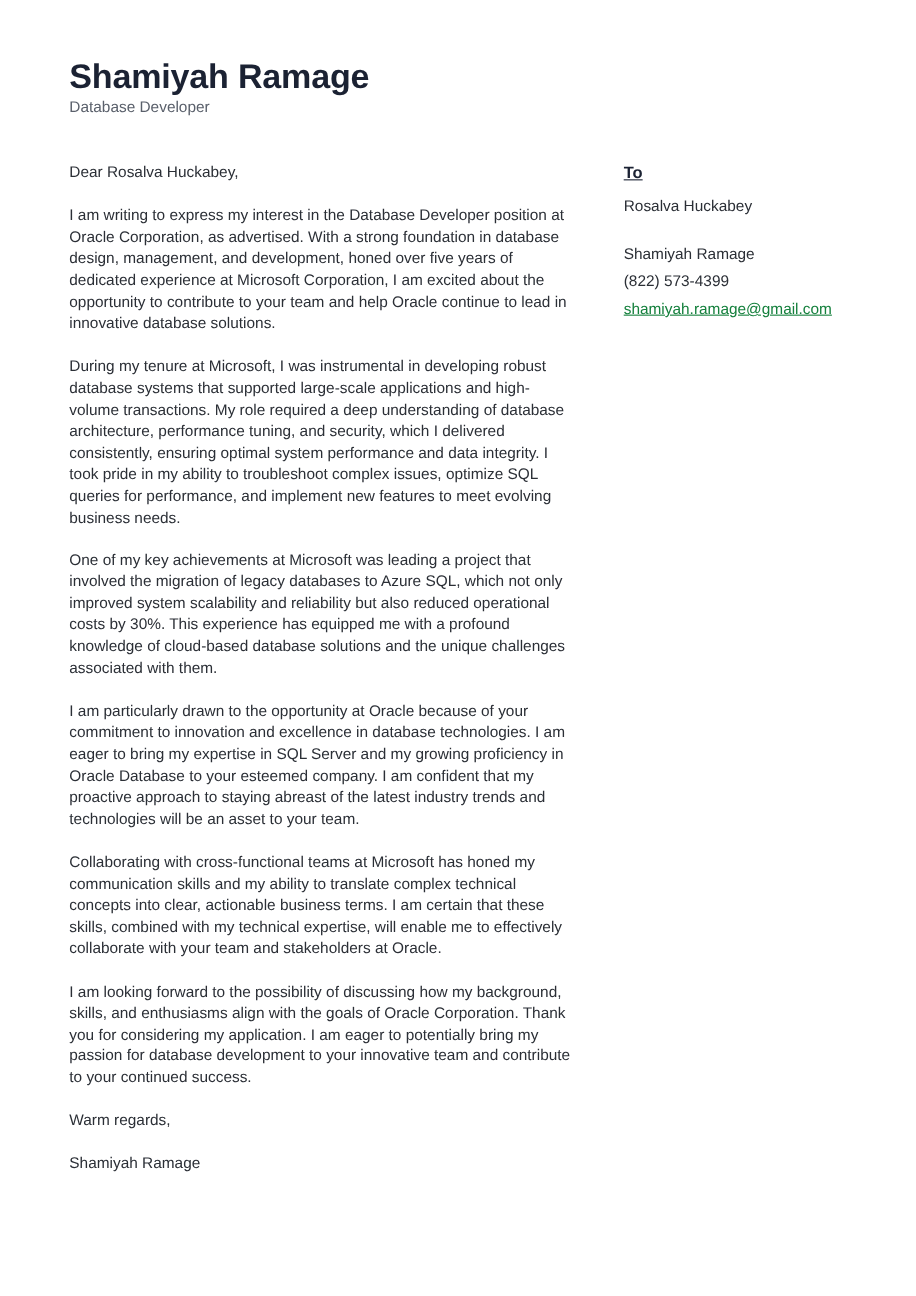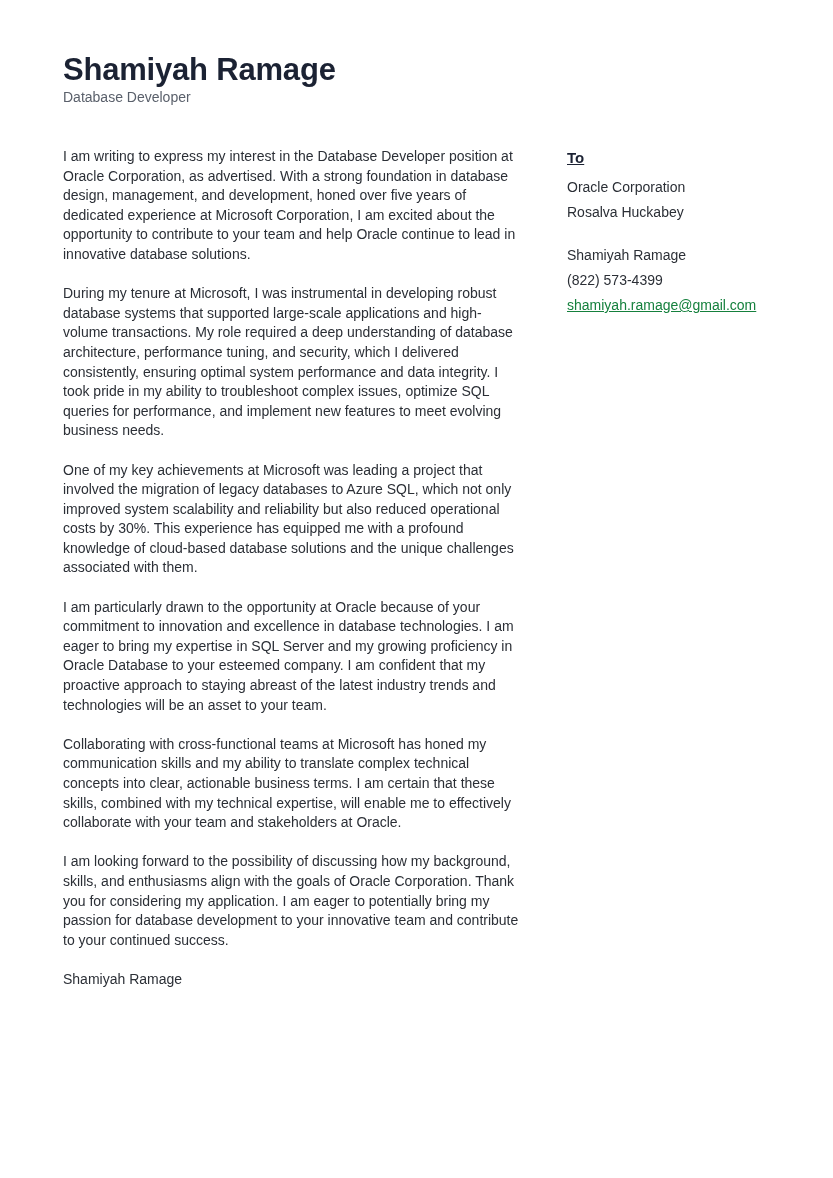--- a/index.html
+++ b/index.html
@@ -75,33 +75,34 @@
   </style>
 </head>
 <body>
 
 <div class="header">
   <h1 class="name">Shamiyah Ramage</h1>
   <div class="title">Database Developer</div>
 </div>
 
 <div class="letter">
+  <p>Dear Rosalva Huckabey,</p>
   <p>I am writing to express my interest in the Database Developer position at Oracle Corporation, as advertised. With a strong foundation in database design, management, and development, honed over five years of dedicated experience at Microsoft Corporation, I am excited about the opportunity to contribute to your team and help Oracle continue to lead in innovative database solutions.</p>
   <p>During my tenure at Microsoft, I was instrumental in developing robust database systems that supported large-scale applications and high-volume transactions. My role required a deep understanding of database architecture, performance tuning, and security, which I delivered consistently, ensuring optimal system performance and data integrity. I took pride in my ability to troubleshoot complex issues, optimize SQL queries for performance, and implement new features to meet evolving business needs.</p>
   <p>One of my key achievements at Microsoft was leading a project that involved the migration of legacy databases to Azure SQL, which not only improved system scalability and reliability but also reduced operational costs by 30%. This experience has equipped me with a profound knowledge of cloud-based database solutions and the unique challenges associated with them.</p>
   <p>I am particularly drawn to the opportunity at Oracle because of your commitment to innovation and excellence in database technologies. I am eager to bring my expertise in SQL Server and my growing proficiency in Oracle Database to your esteemed company. I am confident that my proactive approach to staying abreast of the latest industry trends and technologies will be an asset to your team.</p>
   <p>Collaborating with cross-functional teams at Microsoft has honed my communication skills and my ability to translate complex technical concepts into clear, actionable business terms. I am certain that these skills, combined with my technical expertise, will enable me to effectively collaborate with your team and stakeholders at Oracle.</p>
   <p>I am looking forward to the possibility of discussing how my background, skills, and enthusiasms align with the goals of Oracle Corporation. Thank you for considering my application. I am eager to potentially bring my passion for database development to your innovative team and contribute to your continued success.</p>
+  <p>Warm regards,</p>
   <p>Shamiyah Ramage</p>
 </div>
 
 <div class="sidebar">
   <div class="side-section">
     <div class="side-heading">To</div>
-    <div class="side-line">Oracle Corporation</div>
     <div class="side-line">Rosalva Huckabey</div>
   </div>
   <div class="side-section">
     <div class="side-line">Shamiyah Ramage</div>
     <div class="side-line">(822) 573-4399</div>
     <div class="side-line">
       <a class="email-link" title="shamiyah.ramage@gmail.com">shamiyah.ramage@gmail.com</a>
     </div>
   </div>
 </div>

